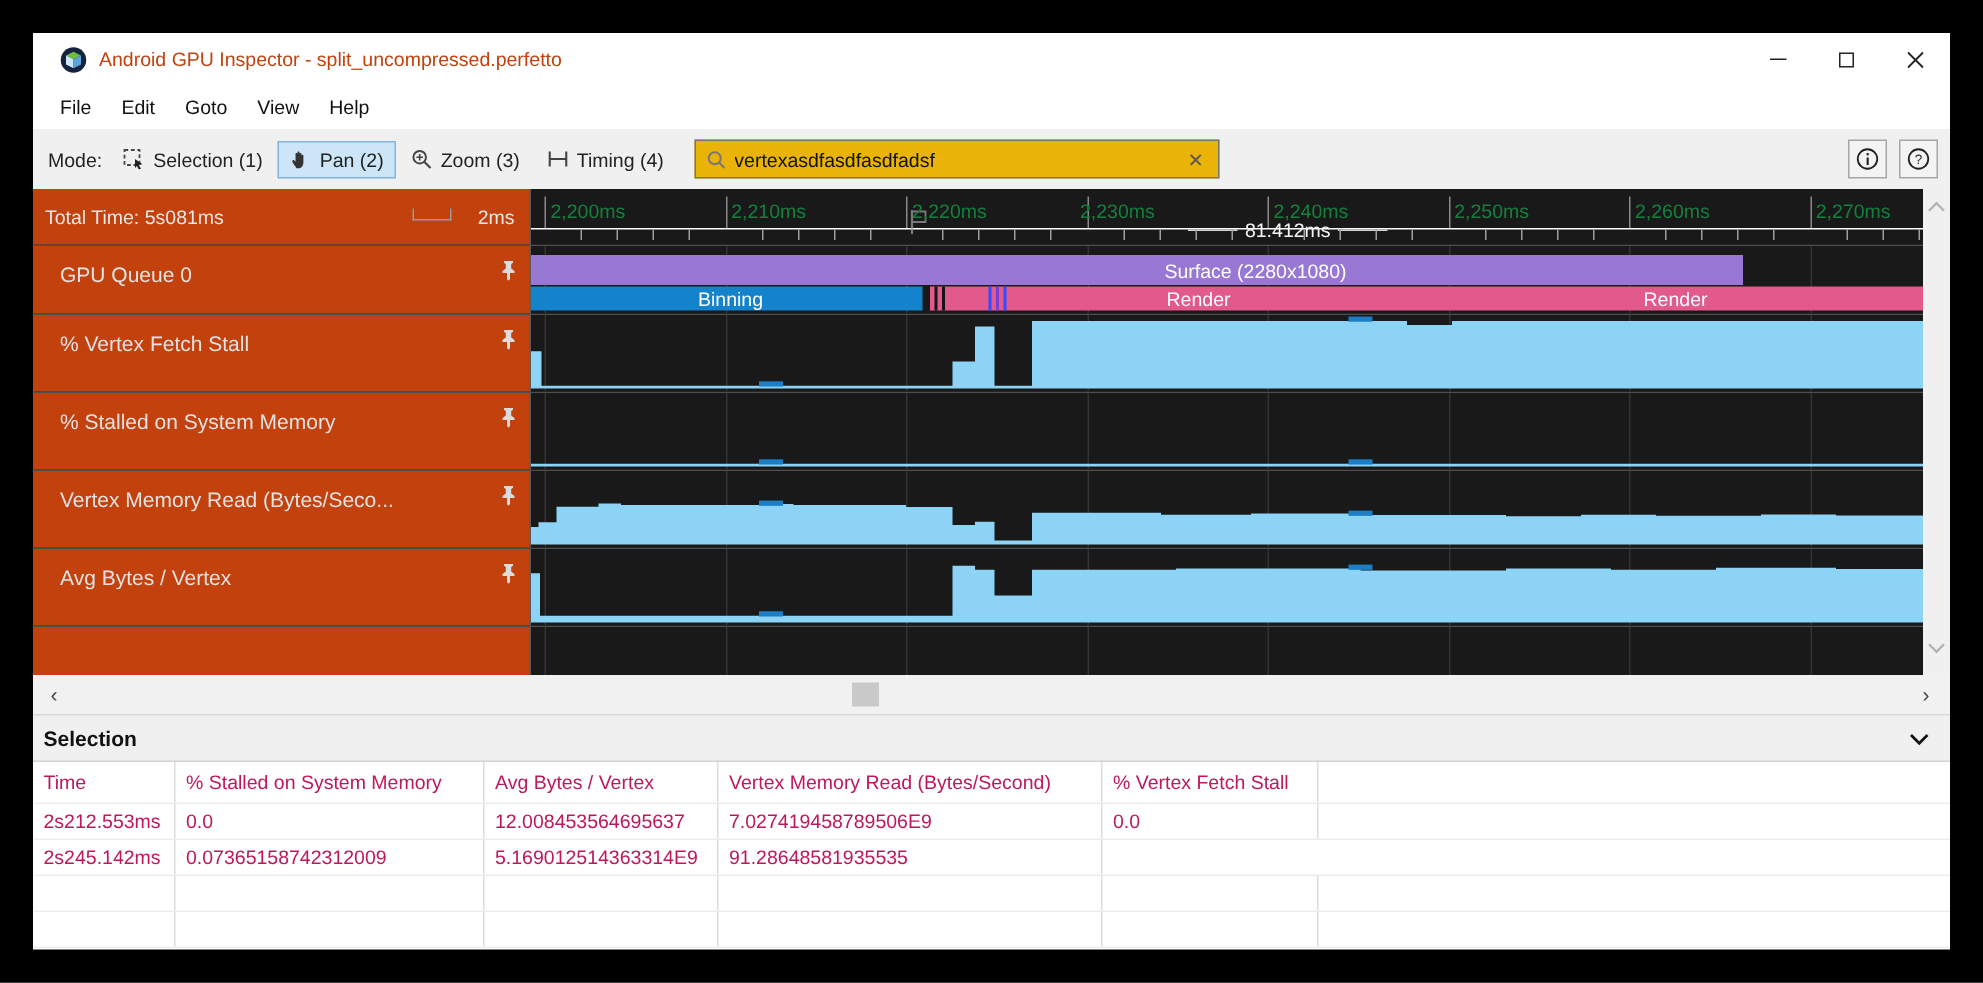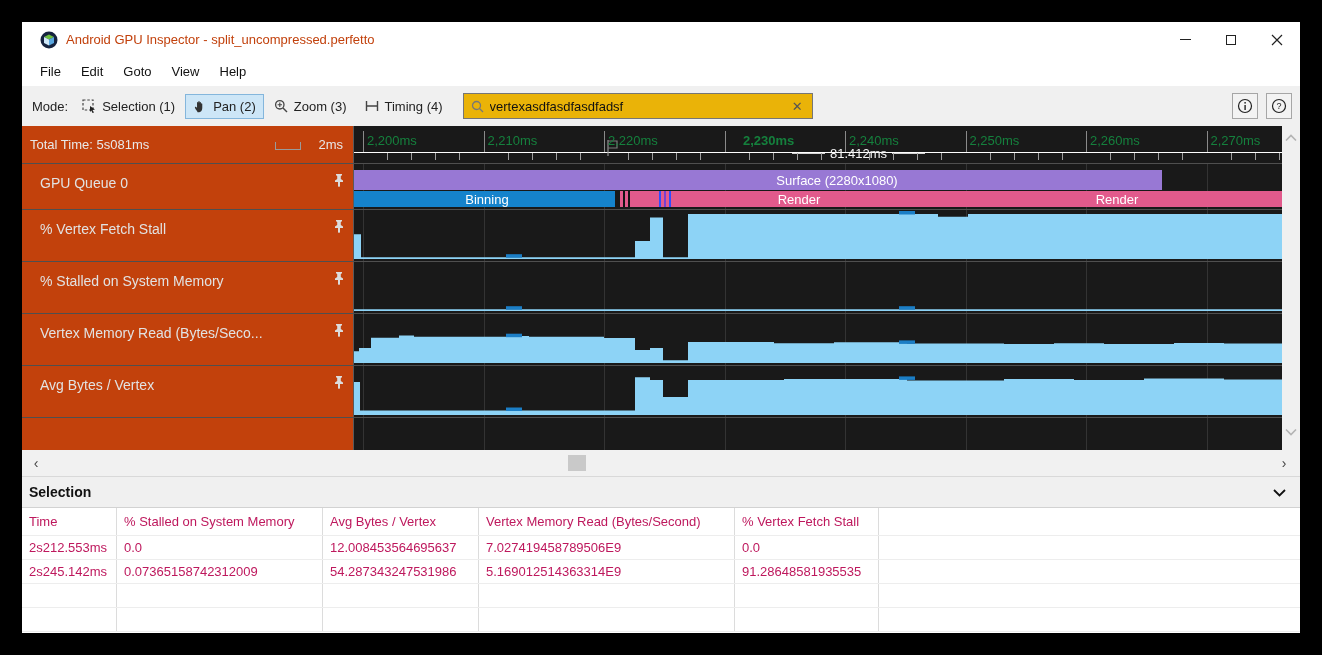--- a/index.html
+++ b/index.html
@@ -37,21 +37,21 @@
   .tl-label { width:332px; flex:0 0 auto; background:#c2410c; border-right:1px solid #5a5a5a; position:relative; color:#e2e2e2; }
   .tl-chart { width:980px; flex:0 0 auto; background:#191919; position:relative; overflow:hidden; }
   .track-name { font-size:14px; padding:11px 0 0 18px; white-space:nowrap; overflow:hidden; }
   .pin { position:absolute; right:7px; top:9px; width:14px; height:14px; }
   .gridline { position:absolute; top:0; bottom:0; width:1px; background:#333; }
 
   
   .ruler-row { height:38px; }
   .ruler-row .tl-label { display:flex; align-items:center; }
   .total-time { font-size:13px; color:#e8e8e8; padding-left:8px; flex:1; }
-  .scale-widget { display:flex; align-items:flex-end; margin-right:10px; gap:17px; }
+  .scale-widget { display:flex; align-items:flex-start; margin-right:10px; gap:17px; }
   .scale-bracket { width:26px; height:8px; border-left:1px solid #9a9a9a; border-right:1px solid #9a9a9a; border-bottom:1px solid #9a9a9a; }
   .scale-text { font-size:13px; color:#e8e8e8; line-height:11px; }
   .ruler-base { position:absolute; left:0; right:0; top:26px; height:1px; background:#fff; }
   .tick-major { position:absolute; top:5px; height:21px; width:1px; background:#8a8a8a; }
   .tick-label { position:absolute; top:7px; font-size:13px; color:#15803d; white-space:nowrap; }
   .tick-minor { position:absolute; top:27px; height:7px; width:1px; background:#9f9f9f; }
   .ruler-flag { position:absolute; top:13px; opacity:.75; }
   .annotation { position:absolute; display:flex; align-items:center; height:14px; }
   .annotation .ln { flex:1; height:1px; background:#d4d4d4; }
   .annotation .tx { font-size:13px; color:#f4f4f4; padding:0 5px; white-space:nowrap; }
@@ -210,21 +210,21 @@
           <div class="tick-minor" style="left: 177.7px;"></div>
           <div class="tick-minor" style="left: 201.8px;"></div>
           <div class="tick-minor" style="left: 225.9px;"></div>
           <div class="tick-major" style="left: 250px;"></div>
           <div class="tick-label" style="left: 254px;">2,220ms</div>
           <div class="tick-minor" style="left: 274.1px;"></div>
           <div class="tick-minor" style="left: 298.2px;"></div>
           <div class="tick-minor" style="left: 322.3px;"></div>
           <div class="tick-minor" style="left: 346.4px;"></div>
           <div class="tick-major" style="left: 370.5px;"></div>
-          <div class="tick-label" style="left: 389px; font-weight: bold;">2,230ms</div>
+          <div class="tick-label" style="left: 366px;">2,230ms</div>
           <div class="tick-minor" style="left: 394.6px;"></div>
           <div class="tick-minor" style="left: 418.7px;"></div>
           <div class="tick-minor" style="left: 442.8px;"></div>
           <div class="tick-minor" style="left: 466.9px;"></div>
           <div class="tick-major" style="left: 491px;"></div>
           <div class="tick-label" style="left: 495px;">2,240ms</div>
           <div class="tick-minor" style="left: 515.1px;"></div>
           <div class="tick-minor" style="left: 539.2px;"></div>
           <div class="tick-minor" style="left: 563.3px;"></div>
           <div class="tick-minor" style="left: 587.4px;"></div>
@@ -440,21 +440,20 @@
         <div class="t-cell">2s212.553ms</div>
         <div class="t-cell">0.0</div>
         <div class="t-cell">12.008453564695637</div>
         <div class="t-cell">7.027419458789506E9</div>
         <div class="t-cell">0.0</div>
         <div class="t-cell last"></div>
       </div>
       <div class="t-row t-data">
         <div class="t-cell">2s245.142ms</div>
         <div class="t-cell">0.07365158742312009</div>
-        <div class="t-cell">54.287343247531986</div>
         <div class="t-cell">5.169012514363314E9</div>
         <div class="t-cell">91.28648581935535</div>
         <div class="t-cell last"></div>
       </div>
       <div class="t-row t-data">
         <div class="t-cell"></div>
         <div class="t-cell"></div>
         <div class="t-cell"></div>
         <div class="t-cell"></div>
         <div class="t-cell"></div>

